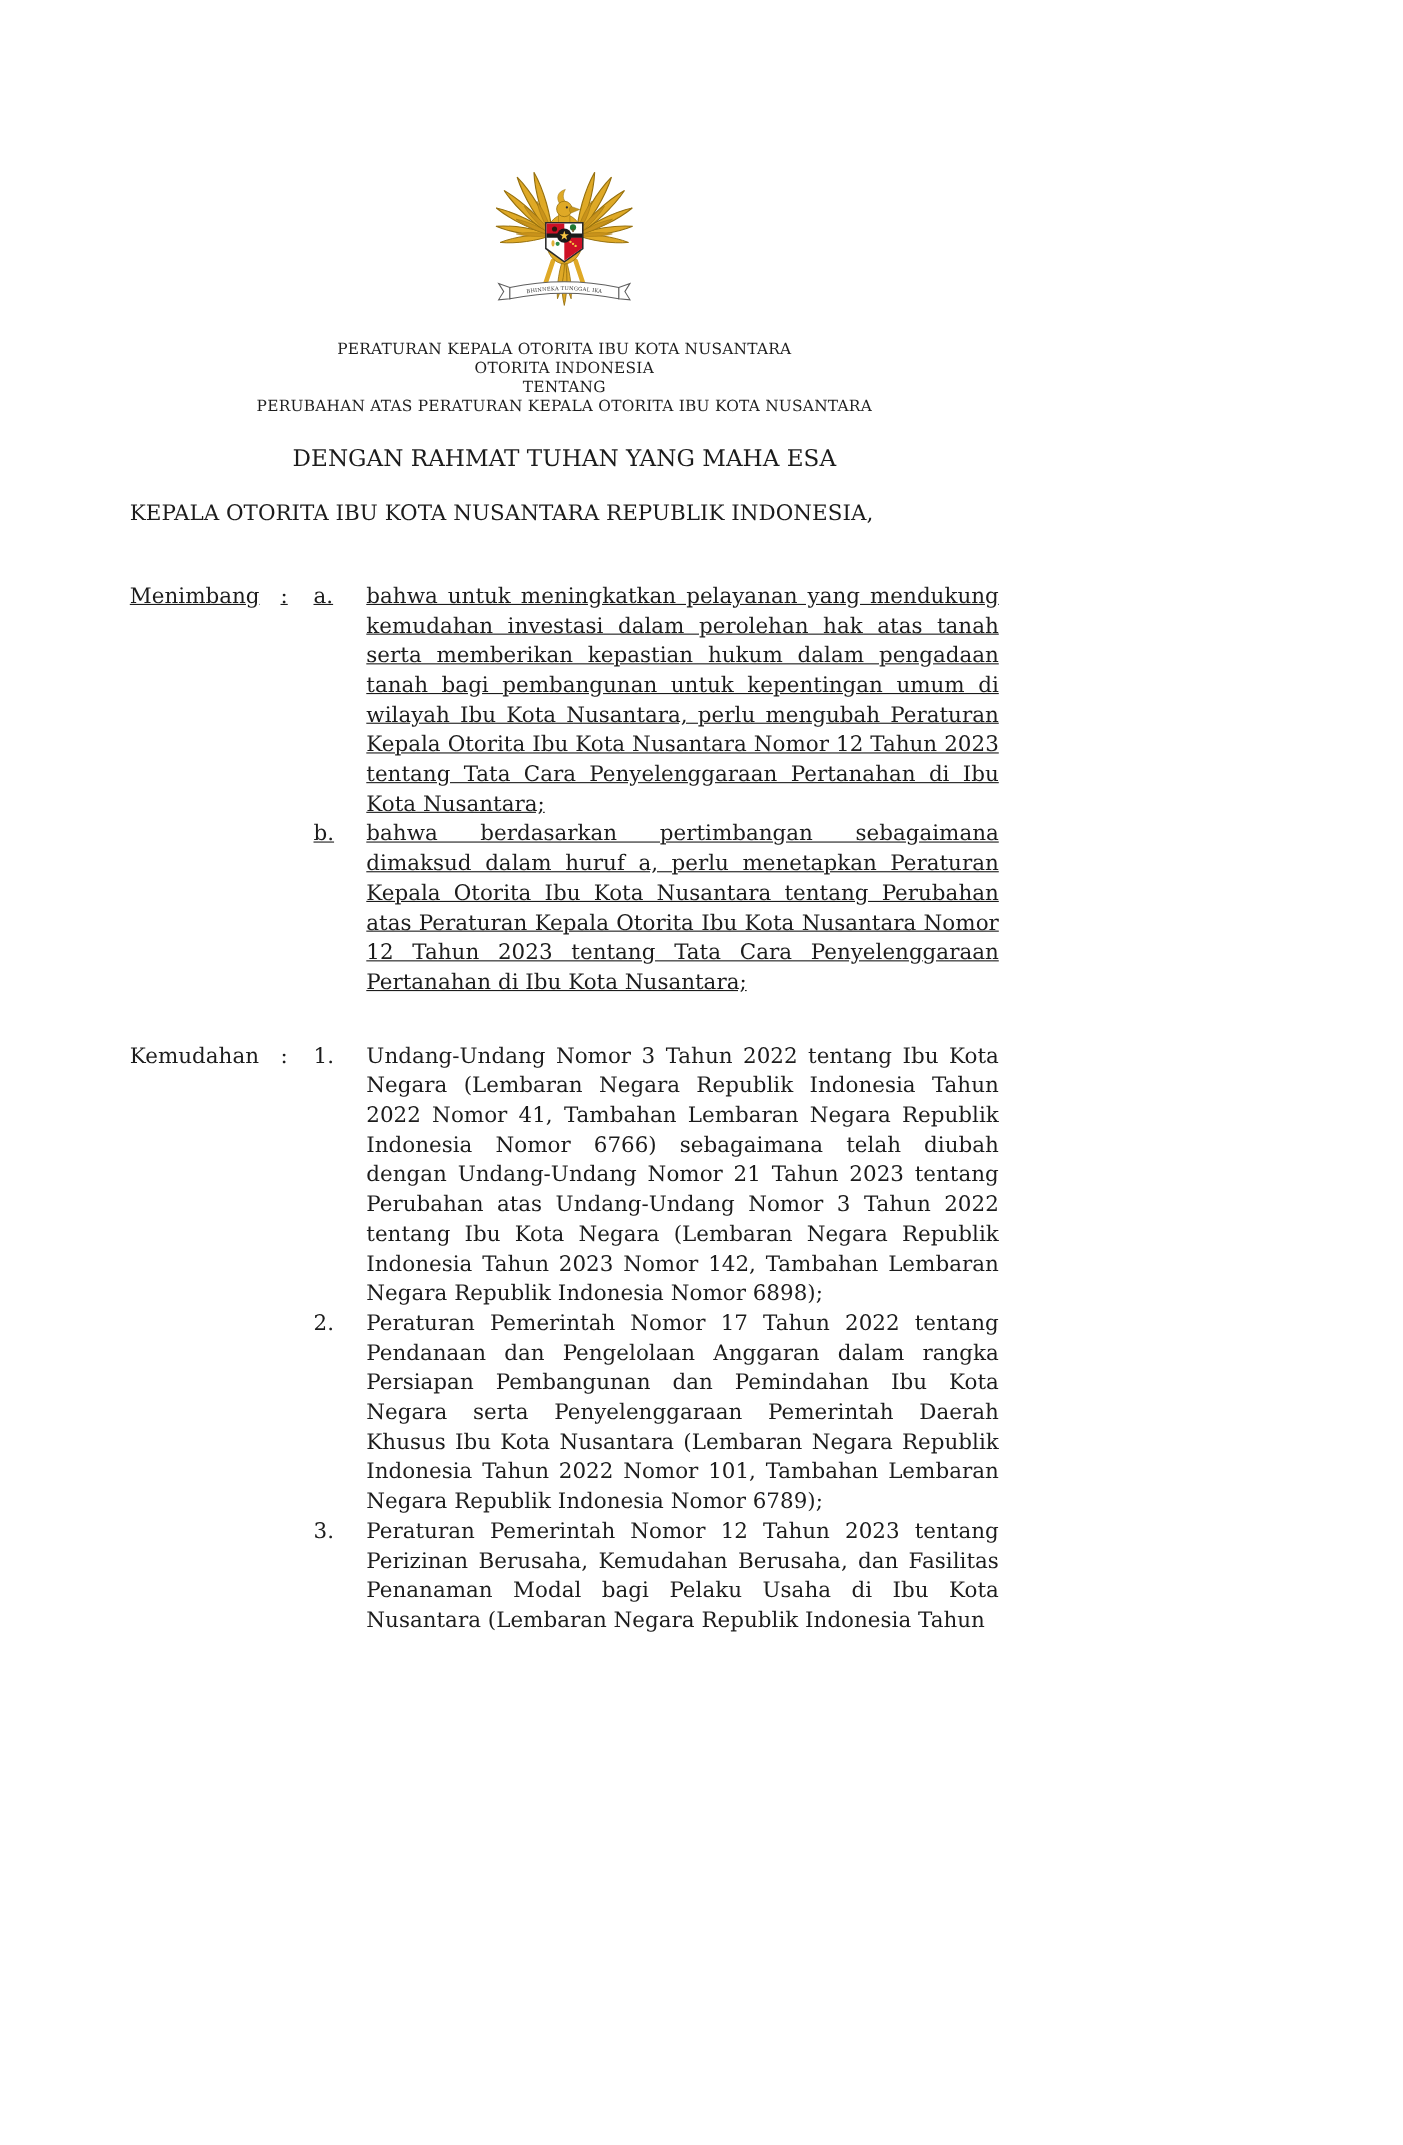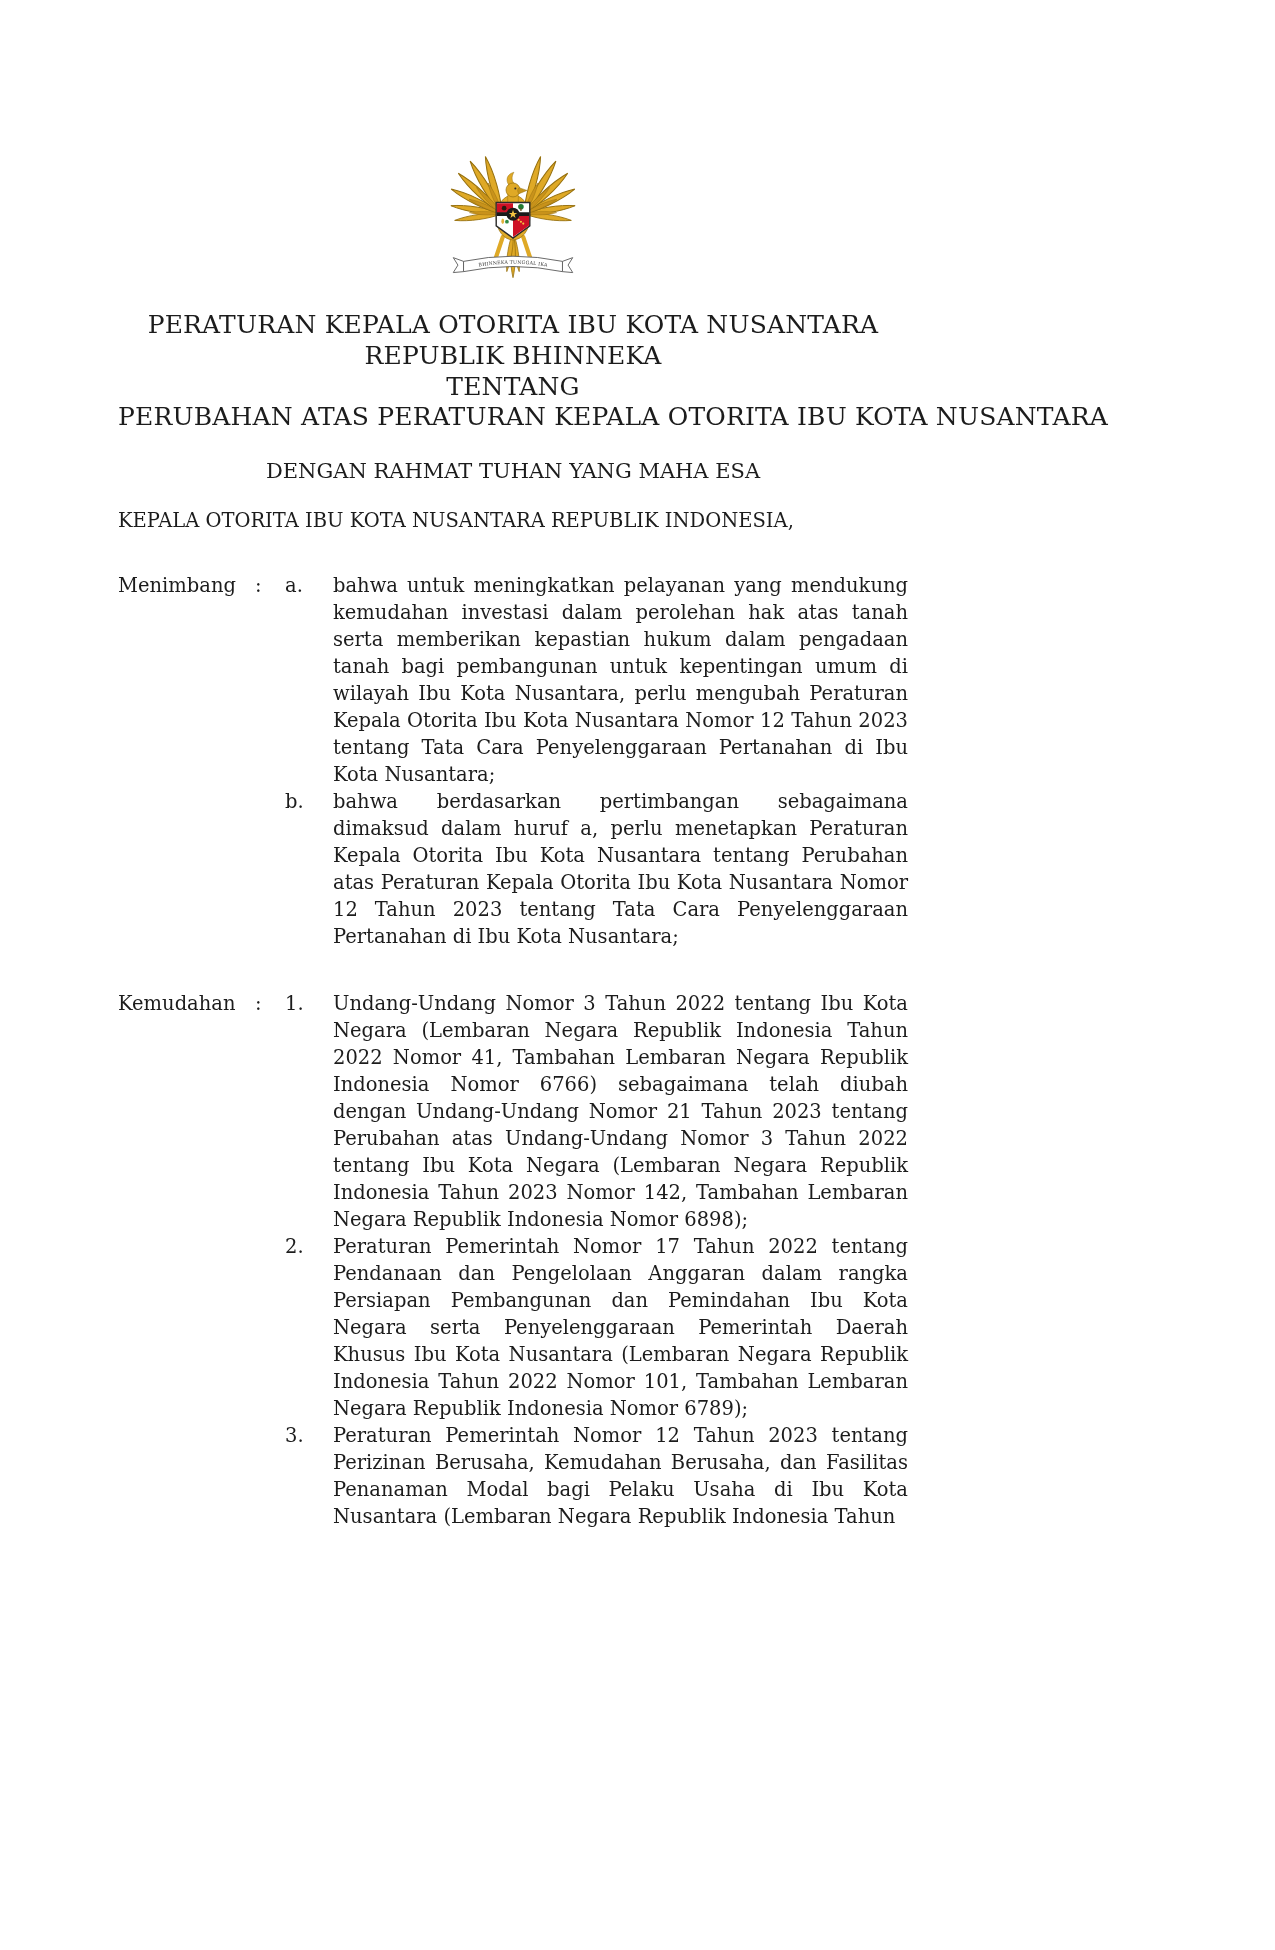--- a/index.html
+++ b/index.html
@@ -21,40 +21,40 @@
     width: 790px;
     padding-top: 138px;
   }
   .emblem-wrap {
     text-align: center;
     height: 154px;
   }
   .title-block {
     margin-top: 18px;
     text-align: center;
-    font-size: 25px;
+    font-size: 14px;
     line-height: 1.23;
     letter-spacing: 0.2px;
   }
   .tline { white-space: nowrap; }
   .invocation {
     margin-top: 26px;
     text-align: center;
     font-size: 21px;
   }
   .authority {
     margin-top: 26px;
     text-align: left;
     font-size: 19.5px;
   }
   .section {
     font-size: 19.5px;
     line-height: 1.385;
   }
-  .section-menimbang { margin-top: 40px; }
+  .section-menimbang { margin-top: 50px; text-decoration: underline; }
   .section-mengingat { margin-top: 40px; }
   .row {
     display: flex;
     align-items: flex-start;
   }
   .col-label  { width: 137px; flex: none; }
   .col-colon  { width: 30px;  flex: none; }
   .col-marker { width: 48px;  flex: none; }
   .col-text   {
     flex: 1;
@@ -150,21 +150,21 @@
           <path d="M44,274 Q150,252 256,274 L256,296 Q150,274 44,296 Z"></path>
         </g>
         <text font-size="10" fill="#333333" letter-spacing="0.5">
           <textPath href="#motto-arc" startOffset="50%" text-anchor="middle">BHINNEKA TUNGGAL IKA</textPath>
         </text>
       </svg>
     </div>
 
     <div class="title-block">
       <div class="tline">PERATURAN KEPALA OTORITA IBU KOTA NUSANTARA</div>
-      <div class="tline">REPUBLIK BHINNEKA</div>
+      <div class="tline">OTORITA INDONESIA</div>
       <div class="tline">TENTANG</div>
       <div class="tline">PERUBAHAN ATAS PERATURAN KEPALA OTORITA IBU KOTA NUSANTARA</div>
     </div>
 
     <div class="invocation">DENGAN RAHMAT TUHAN YANG MAHA ESA</div>
     <div class="authority">KEPALA OTORITA IBU KOTA NUSANTARA REPUBLIK INDONESIA,</div>
 
     <div class="section section-menimbang">
       <div class="row">
         <div class="col-label">Menimbang</div>

